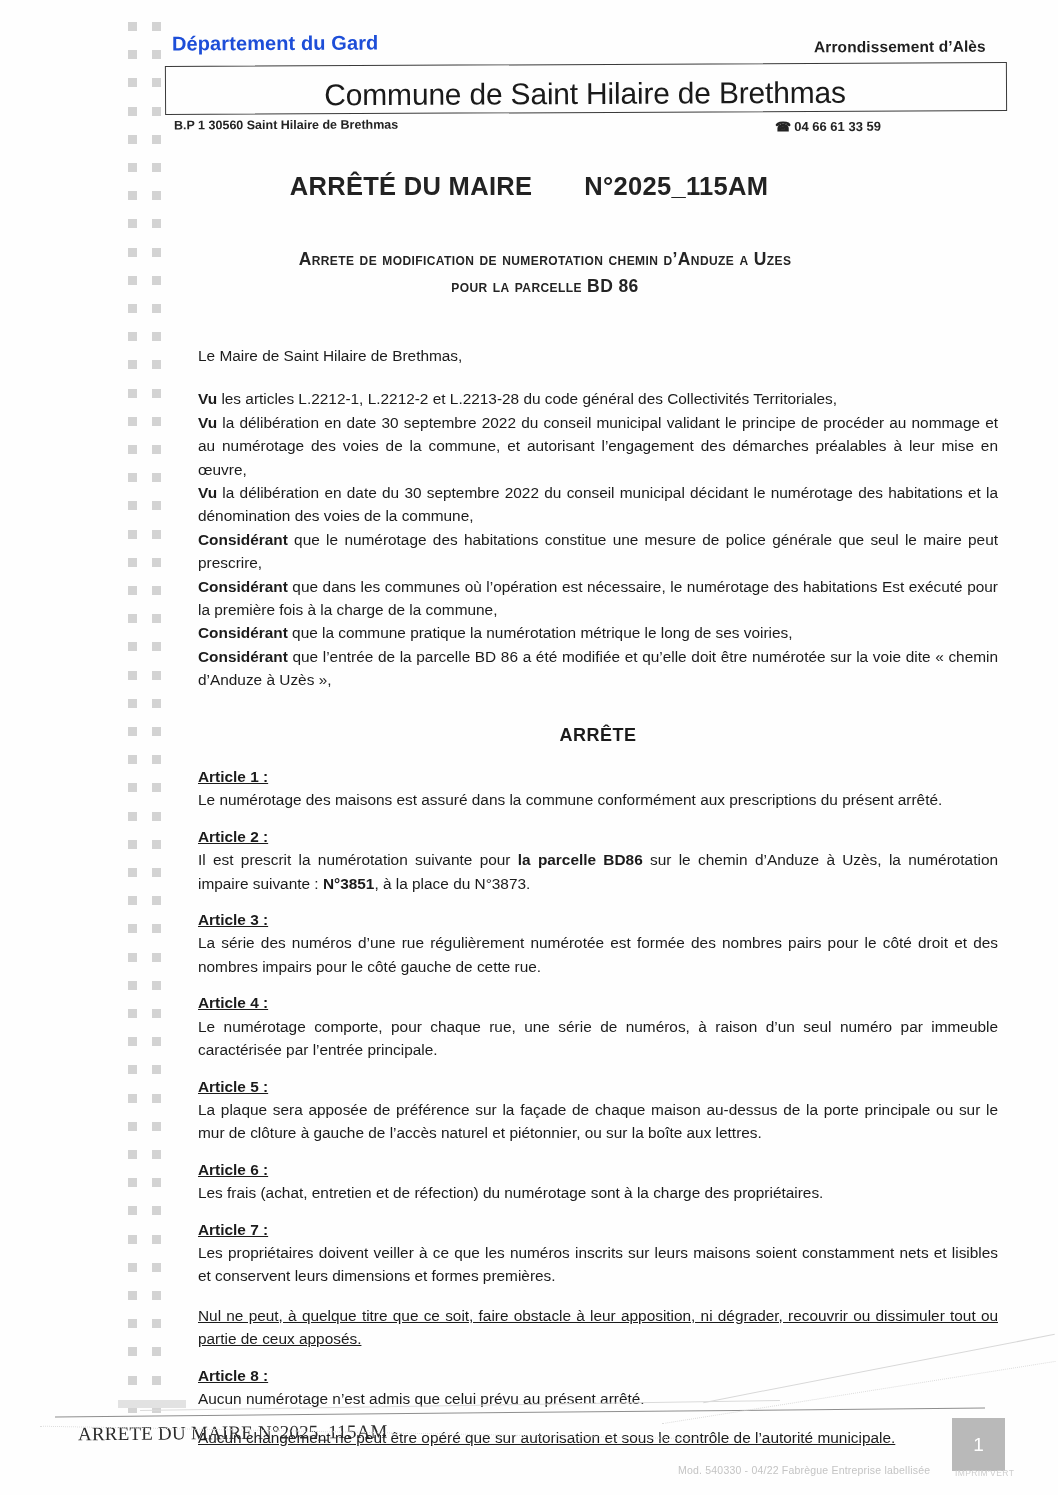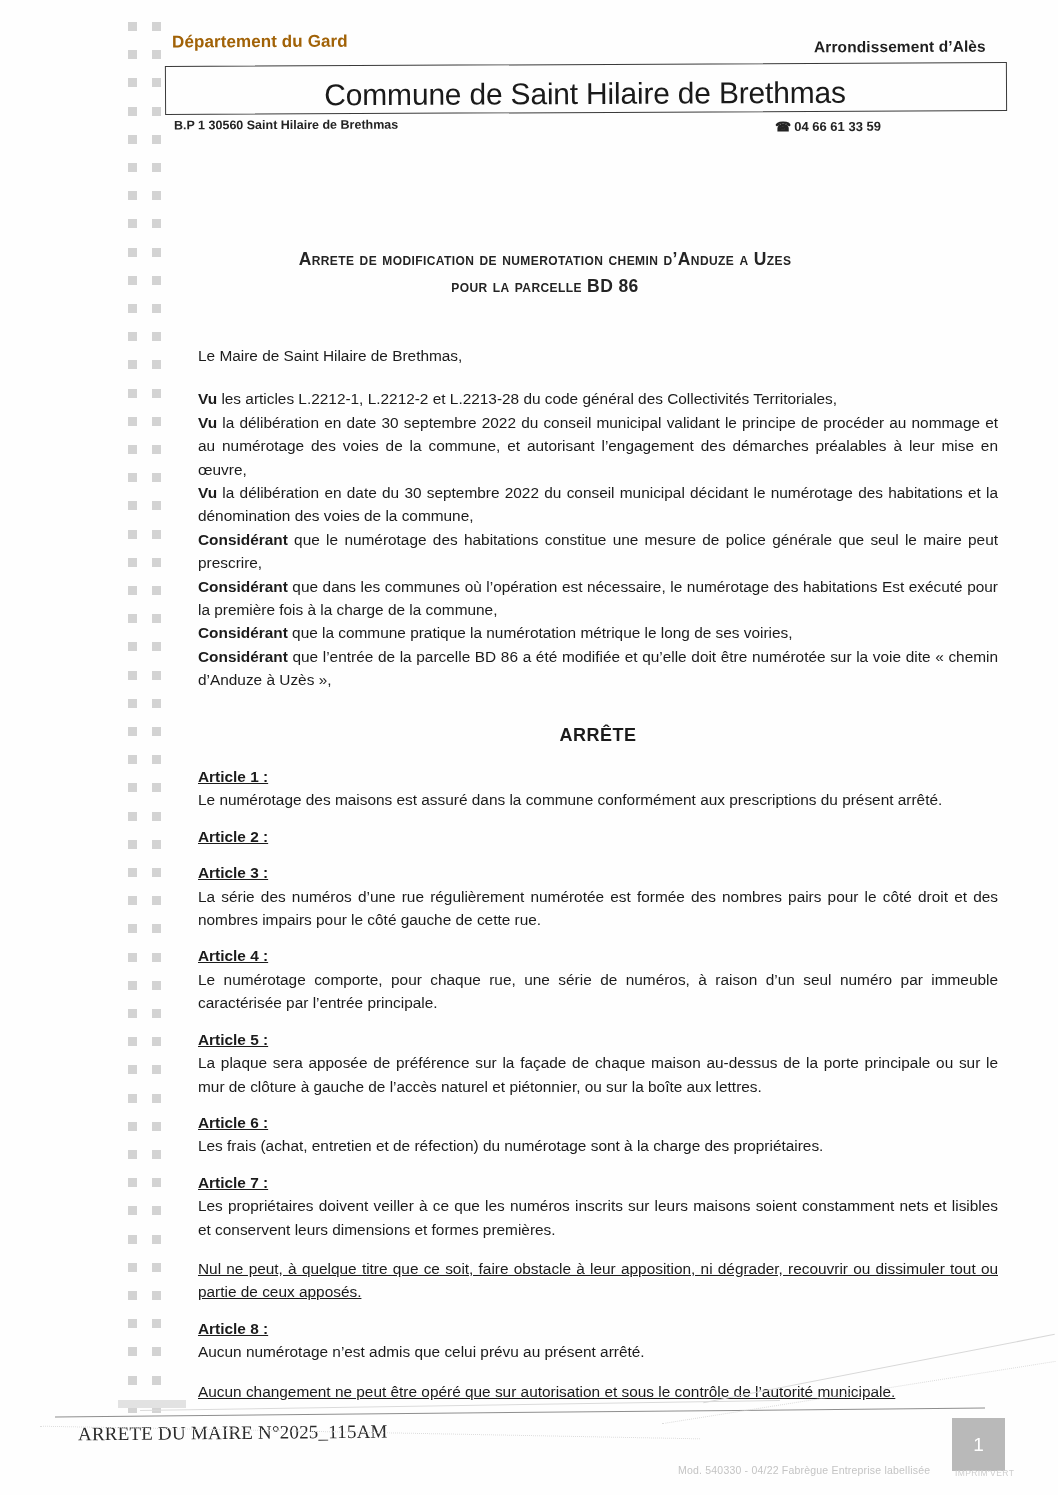--- a/index.html
+++ b/index.html
@@ -37,24 +37,24 @@
   
   .header-zone {
     position: absolute;
     top: 0; left: 0; right: 0;
     height: 150px;
   }
   .dept-line {
     position: absolute;
     top: 32px;
     left: 172px;
-    font-size: 17px;
+    font-size: 20px;
     font-weight: bold;
     letter-spacing: .1px;
-    color: #a16207;
+    color: #1d4ed8;
     transform: rotate(-0.25deg);
     text-align: center;
   }
   .arrond-line {
     position: absolute;
     top: 38px;
     right: 72px;
     font-size: 15.5px;
     font-weight: bold;
     letter-spacing: .1px;
@@ -386,20 +386,23 @@
     <div class="dept-line">Département du Gard</div>
     <div class="arrond-line">Arrondissement d’Alès</div>
     <div class="commune-box"></div>
     <div class="commune-box-text">Commune de Saint Hilaire de Brethmas</div>
     <div class="bp-line">B.P 1 30560 Saint Hilaire de Brethmas</div>
     <div class="tel-line">
       <span class="tel-glyph">☎</span><span>04 66 61 33 59</span>
     </div>
   </div>
 
+  <div class="doc-title">
+    <span>ARRÊTÉ DU MAIRE</span><span class="spacer"></span><span>N°2025_115AM</span>
+  </div>
 
   <div class="doc-subtitle">
     <span>Arrete de modification de numerotation chemin d’Anduze a Uzes</span><br>
     <span>pour la parcelle </span><span class="bd">BD 86</span>
   </div>
 
   <div class="body-zone">
     <p class="para intro">Le Maire de Saint Hilaire de Brethmas,</p>
     <div id="preamble">
         <p class="para vu-block"><span class="lead">Vu</span><span> les articles L.2212-1, L.2212-2 et L.2213-28 du code général des Collectivités Territoriales,</span></p>
@@ -411,20 +414,21 @@
         <p class="para vu-block"><span class="lead">Considérant</span><span> que l’entrée de la parcelle BD 86 a été modifiée et qu’elle doit être numérotée sur la voie dite « chemin d’Anduze à Uzès »,</span></p>
       </div>
     <div class="arrete-head">ARRÊTE</div>
     <div id="articles">
         <div>
           <span class="art-label">Article 1 :</span>
           <span class="art-body">Le numérotage des maisons est assuré dans la commune conformément aux prescriptions du présent arrêté.</span>
         </div>
         <div>
           <span class="art-label">Article 2 :</span>
+          <span class="art-body"><span>Il est prescrit la numérotation suivante pour </span><b class="inline">la parcelle BD86</b><span> sur le chemin d’Anduze à Uzès, la numérotation impaire suivante : </span><b class="inline">N°3851</b><span>, à la place du N°3873.</span></span>
         </div>
         <div>
           <span class="art-label">Article 3 :</span>
           <span class="art-body">La série des numéros d’une rue régulièrement numérotée est formée des nombres pairs pour le côté droit et des nombres impairs pour le côté gauche de cette rue.</span>
         </div>
         <div>
           <span class="art-label">Article 4 :</span>
           <span class="art-body">Le numérotage comporte, pour chaque rue, une série de numéros, à raison d’un seul numéro par immeuble caractérisée par l’entrée principale.</span>
         </div>
         <div>

